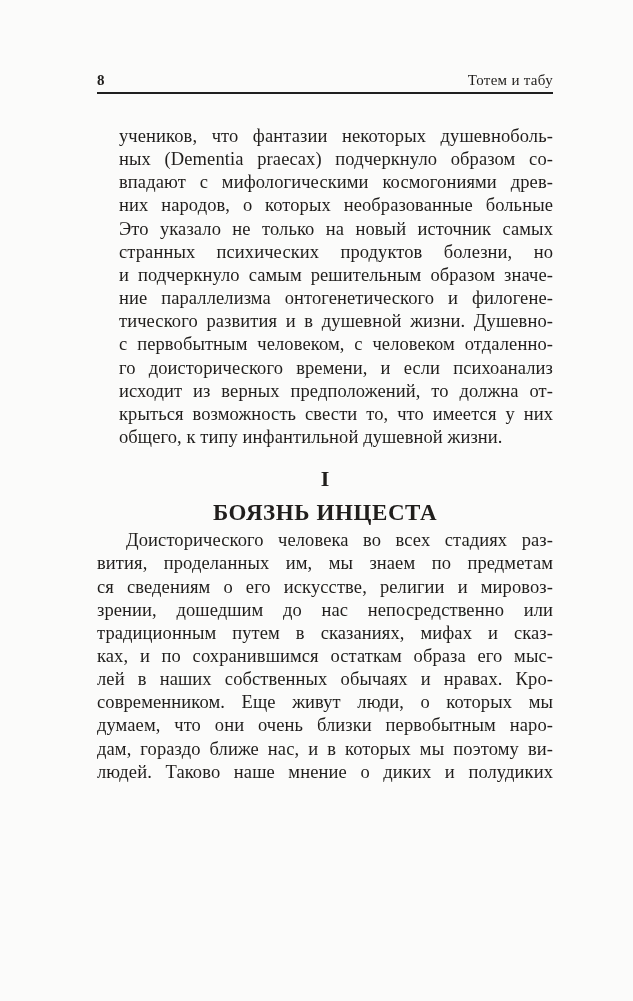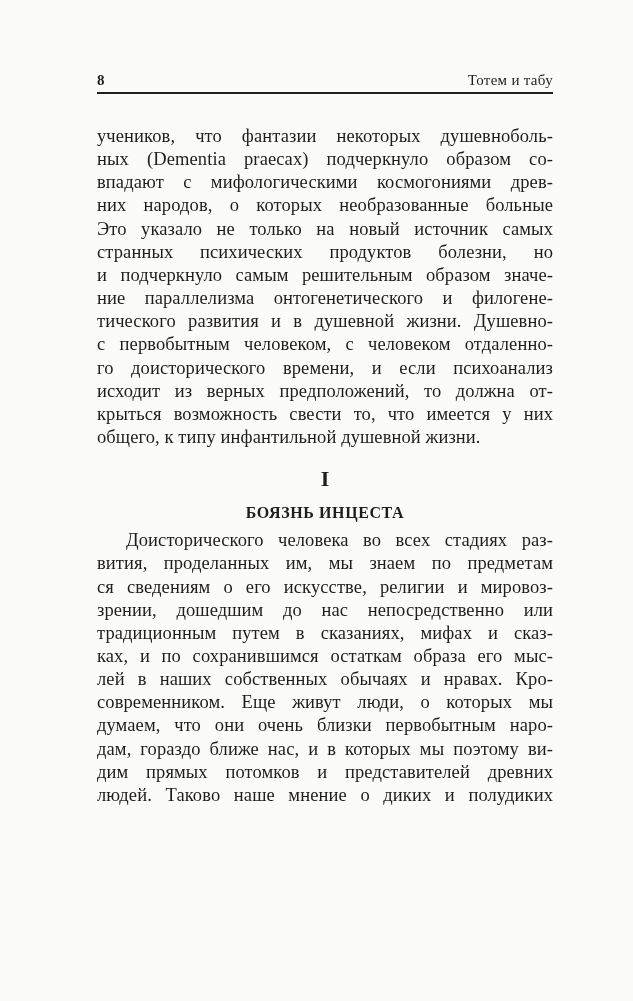--- a/index.html
+++ b/index.html
@@ -33,41 +33,41 @@
   .running-head .rtitle{font-weight:400;letter-spacing:0.3px;}
   .head-rule{
     margin-top:3px;
     border-bottom:2px solid var(--rule-color);
     width:100%;
     height:0;
   }
   
   .textblock{font-size:18.5px;}
   .para{margin:0;}
-  .para-1{margin-top:31px;}
+  .para-1{margin-top:31px;margin-left:22px;}
   .line{
     line-height:23.15px;
     text-align:justify;
     text-align-last:justify;
     white-space:normal;
     letter-spacing:0.1px;
   }
   .line.unjustified{text-align-last:left;}
   .line.indent{text-indent:29px;}
   
   .chapter-head{text-align:center;}
   .chapter-num{
     margin-top:17px;
     font-size:22px;
     font-weight:700;
     line-height:26px;
   }
   .chapter-title{
     margin-top:7px;
-    font-size:16px;
+    font-size:23px;
     font-weight:700;
     letter-spacing:0.6px;
     line-height:28px;
   }
   .para-2{margin-top:2px;}
 </style>
 </head>
 <body>
 
 <div class="page">
@@ -106,18 +106,17 @@
         <div class="line indent">Доисторического человека во всех стадиях раз-</div>
         <div class="line">вития, проделанных им, мы знаем по предметам</div>
         <div class="line">ся сведениям о его искусстве, религии и мировоз-</div>
         <div class="line">зрении, дошедшим до нас непосредственно или</div>
         <div class="line">традиционным путем в сказаниях, мифах и сказ-</div>
         <div class="line">ках, и по сохранившимся остаткам образа его мыс-</div>
         <div class="line">лей в наших собственных обычаях и нравах. Кро-</div>
         <div class="line">современником. Еще живут люди, о которых мы</div>
         <div class="line">думаем, что они очень близки первобытным наро-</div>
         <div class="line">дам, гораздо ближе нас, и в которых мы поэтому ви-</div>
-        <div class="line">дим прямых потомков и представителей древних</div>
         <div class="line">людей. Таково наше мнение о диких и полудиких</div>
       </div>
 
   </div>
 </div>
 
 </body></html>

